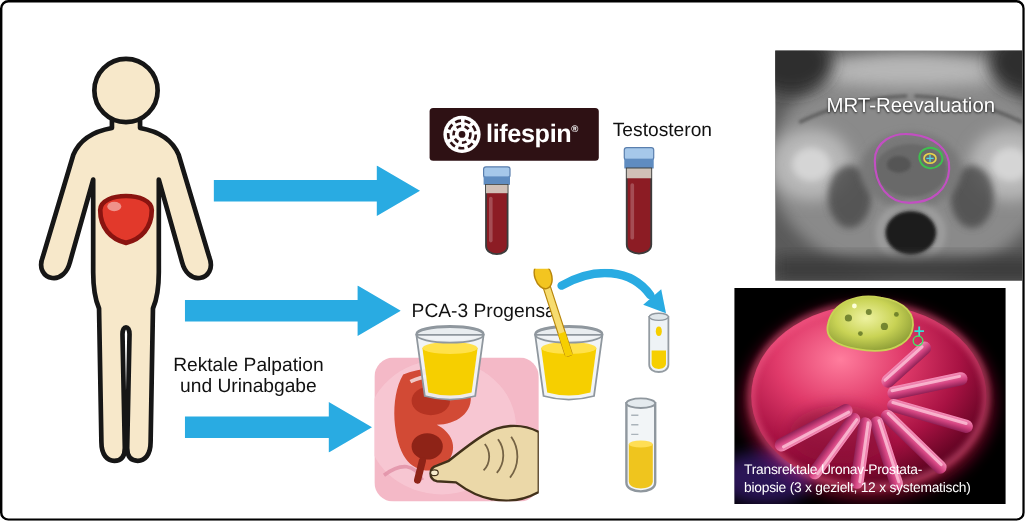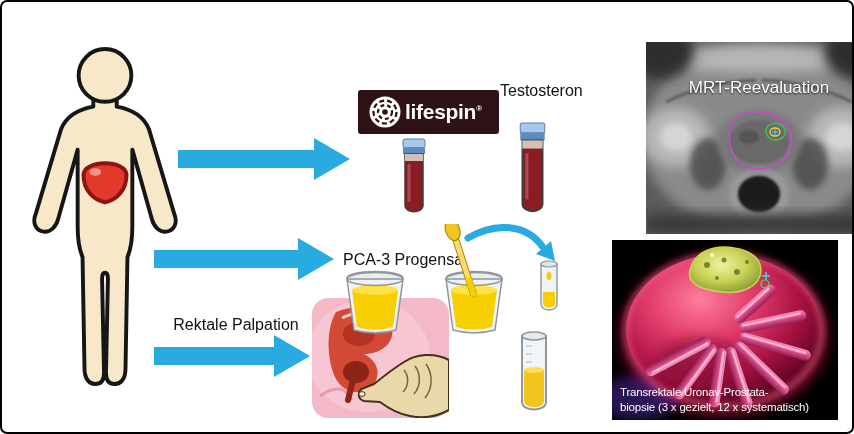--- a/index.html
+++ b/index.html
@@ -5,22 +5,22 @@
   html,body{margin:0;padding:0;background:#fff;}
   #canvas{
     position:relative;width:854px;height:434px;box-sizing:border-box;
     background:#ffffff;border:2px solid #000;border-radius:7px;overflow:hidden;
     font-family:"Liberation Sans", sans-serif;color:#111;
   }
   .abs{position:absolute;}
   .lbl{font-size:16px;color:#111;line-height:18px;}
   #lbl-blut{left:192px;top:174px;width:140px;}
   #lbl-pca{left:341px;top:249px;width:140px;}
-  #lbl-rekt{left:161px;top:294px;width:146px;text-align:center;line-height:18px;margin-top:20px;}
-  #lbl-testo{left:498px;top:80px;width:104px;}
+  #lbl-rekt{left:132px;top:294px;width:146px;text-align:center;line-height:18px;}
+  #lbl-testo{left:498px;top:98px;width:104px;text-align:center;}
   #patient{left:20px;top:40px;width:166px;height:352px;}
   #arrow1{left:176px;top:136px;width:172px;height:42px;}
   #arrow2{left:152px;top:236px;width:180px;height:42px;}
   #arrow3{left:152px;top:333px;width:156px;height:42px;}
   #lifespin{
     left:356px;top:88px;width:141px;height:44px;background:#2E1114;border-radius:3px;
     display:flex;align-items:center;gap:3px;padding:12px 10px;box-sizing:border-box;
   }
   #lifespin .brand{color:#fff;font-weight:bold;font-size:21px;letter-spacing:-0.3px;}
   #lifespin sup{font-size:8px;color:#fff;vertical-align:super;}
@@ -87,20 +87,21 @@
     <rect x="8" y="30" width="3" height="46" rx="1.5" fill="#ffffff" opacity="0.22"></rect>
   </svg>
 
   <svg id="arrow2" class="abs" viewBox="0 0 180 42">
     <polygon points="0,12 144,12 144,0 180,21 144,42 144,30 0,30" fill="#29ABE2"></polygon>
   </svg>
   <div id="lbl-pca" class="abs lbl">PCA-3 Progensa</div>
 
   <div id="lbl-rekt" class="abs lbl">
     <div>Rektale Palpation</div>
+    <div>und Urinabgabe</div>
   </div>
   <svg id="arrow3" class="abs" viewBox="0 0 156 42">
     <polygon points="0,12 120,12 120,0 156,21 120,42 120,30 0,30" fill="#29ABE2"></polygon>
   </svg>
 
   <svg id="palpation" class="abs" viewBox="0 0 137 120">
     <rect x="0" y="0" width="137" height="120" rx="16" fill="#F4B9C7"></rect>
     <ellipse cx="56" cy="58" rx="62" ry="56" fill="#F8C9D5" opacity="0.8"></ellipse>
     <path d="M 8 98 Q 30 82 40 102" stroke="#E08FA5" stroke-width="3" fill="none" opacity="0.8"></path>
     <g>

